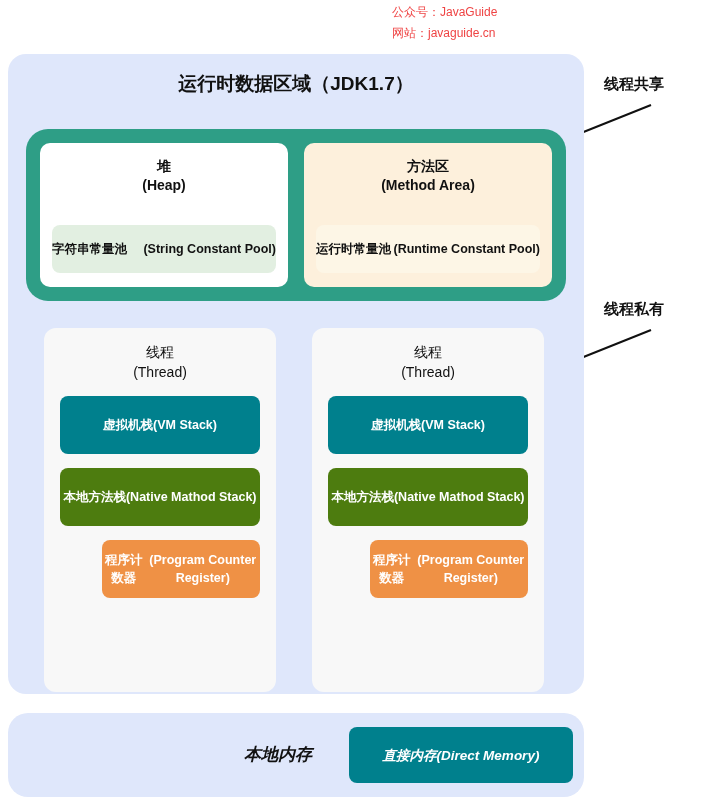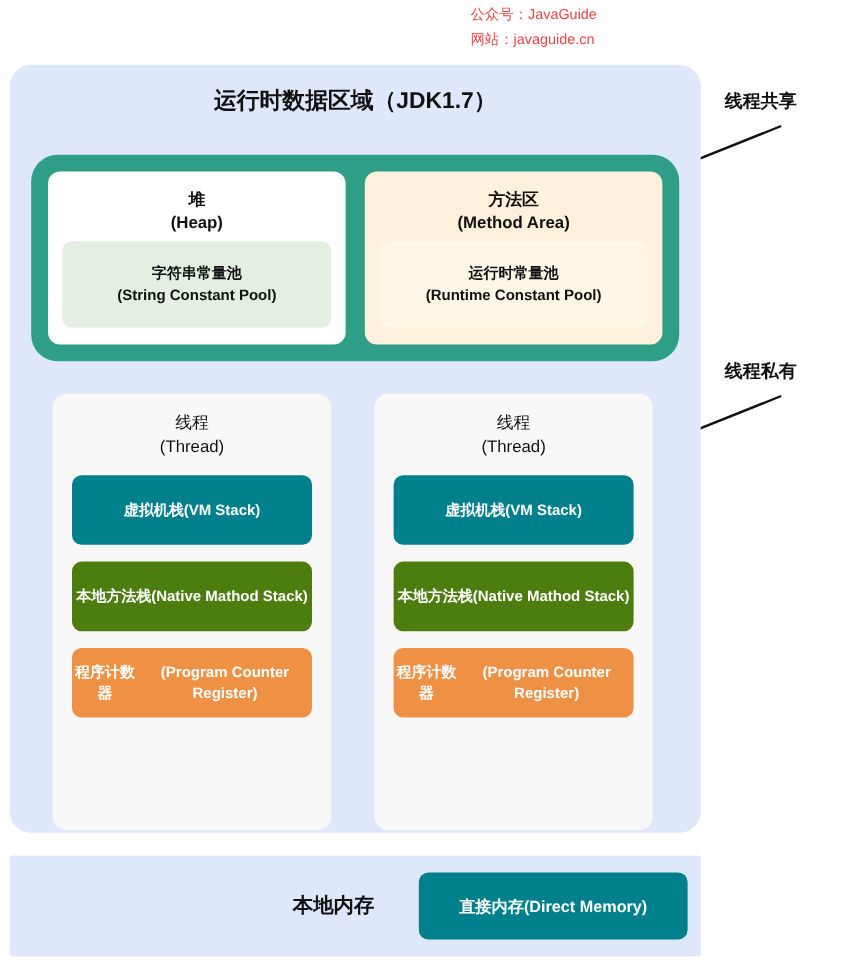--- a/index.html
+++ b/index.html
@@ -78,26 +78,26 @@
     font-size: 14px;
     font-weight: bold;
     line-height: 19px;
     color: #111;
   }
   .inner-pool {
     position: absolute;
     left: 12px;
     right: 12px;
     bottom: 14px;
-    height: 72px;
+    height: 48px;
     border-radius: 8px;
     display: flex;
-    flex-direction: column;
+    flex-direction: row;
     align-items: center;
-    justify-content: center;
+    justify-content: space-between;
   }
   .pool-heap { background: #e2efe1; }
   .pool-method { background: #fdf6e6; }
   .pool-text {
     font-size: 12.5px;
     font-weight: bold;
     line-height: 18px;
     color: #111;
     text-align: center;
   }
@@ -132,21 +132,21 @@
     align-items: center;
     justify-content: center;
     color: #ffffff;
     font-size: 12.5px;
     font-weight: bold;
     line-height: 18px;
     text-align: center;
   }
   .region.vm { background: #00808d; }
   .region.native { background: #4d7c0f; }
-  .region.pc { background: #ef9145; }
+  .region.pc { background: #ef9145; margin-left: 42px; }
 
   
   .side-label {
     position: absolute;
     font-size: 15px;
     font-weight: bold;
     color: #111;
     white-space: nowrap;
   }
   .label-shared { left: 604px; top: 75px; }
@@ -159,21 +159,22 @@
   }
 
   
   .native-memory {
     position: absolute;
     left: 8px;
     top: 713px;
     width: 576px;
     height: 84px;
     background: #dfe7fb;
-    border-radius: 2px;
+    border-radius: 20px;
+    font-style: italic;
   }
   .native-label {
     position: absolute;
     left: 236px;
     top: 30px;
     font-size: 17px;
     font-weight: bold;
     color: #111;
   }
   .direct-memory {

